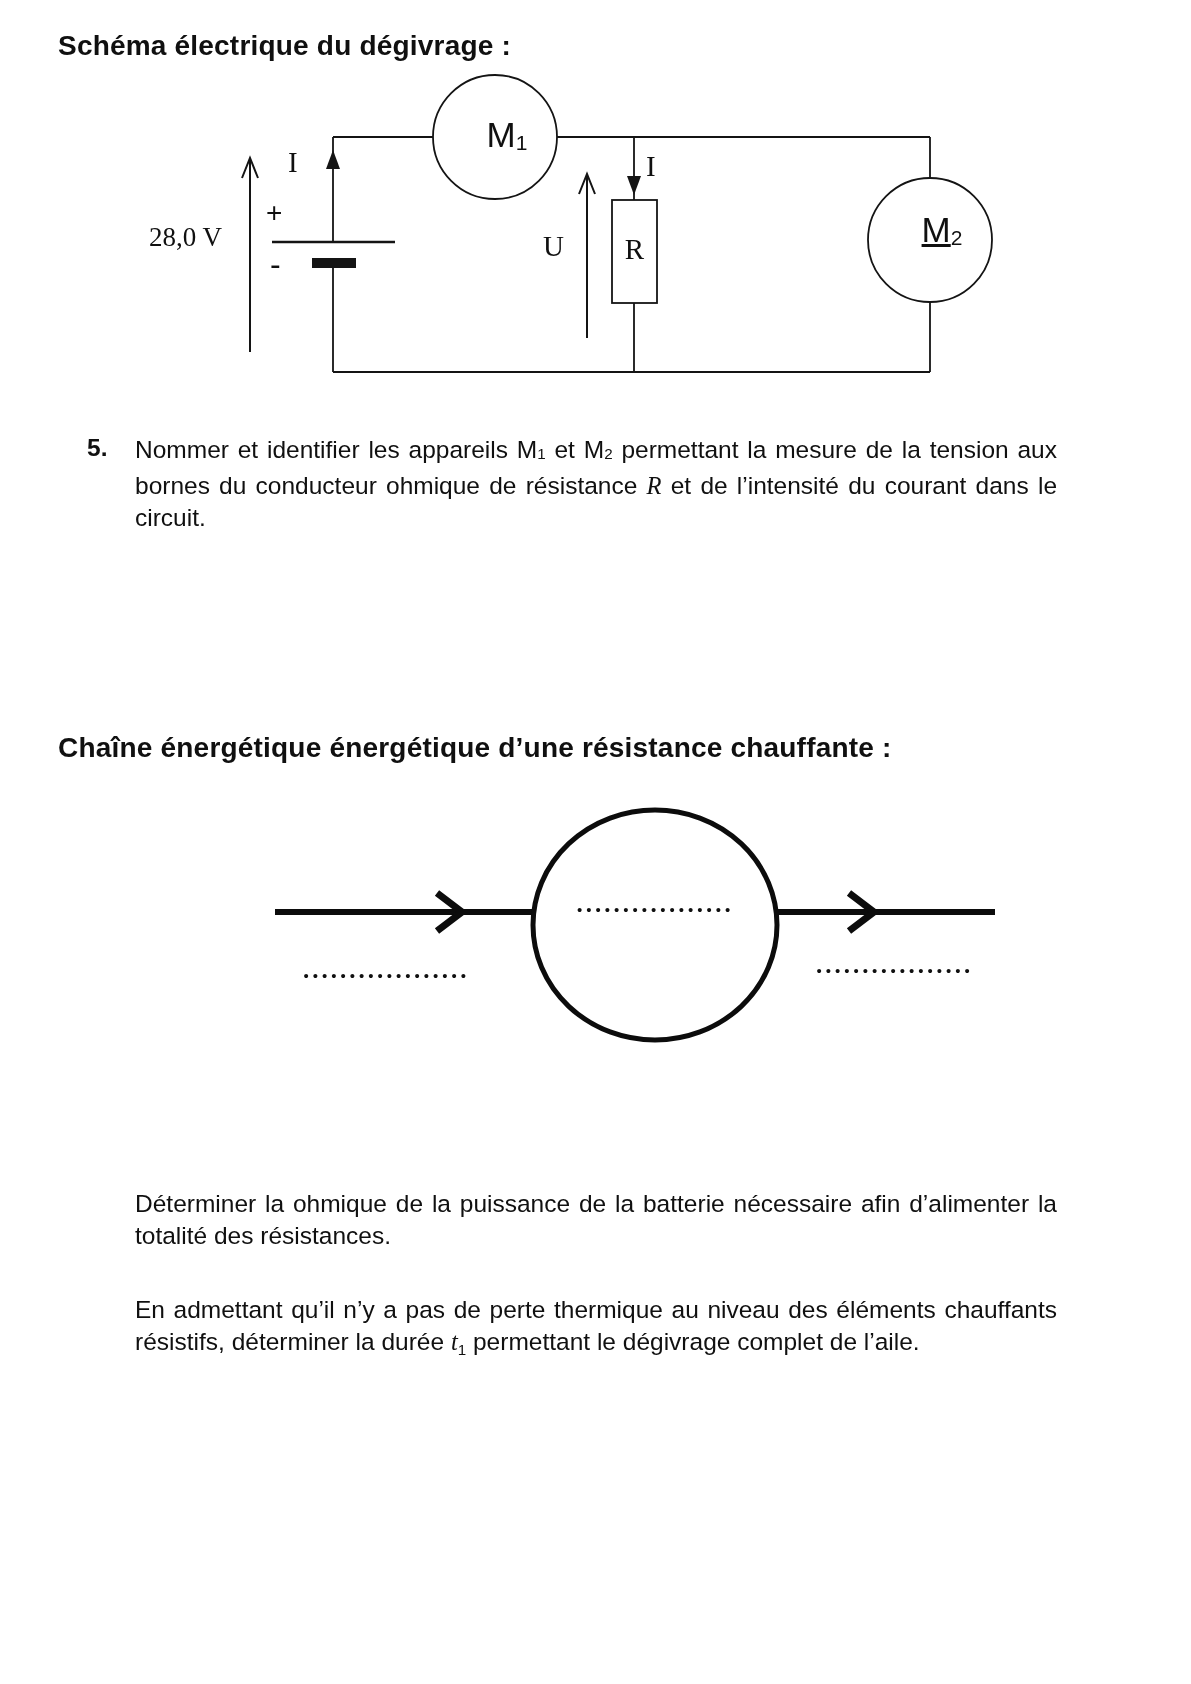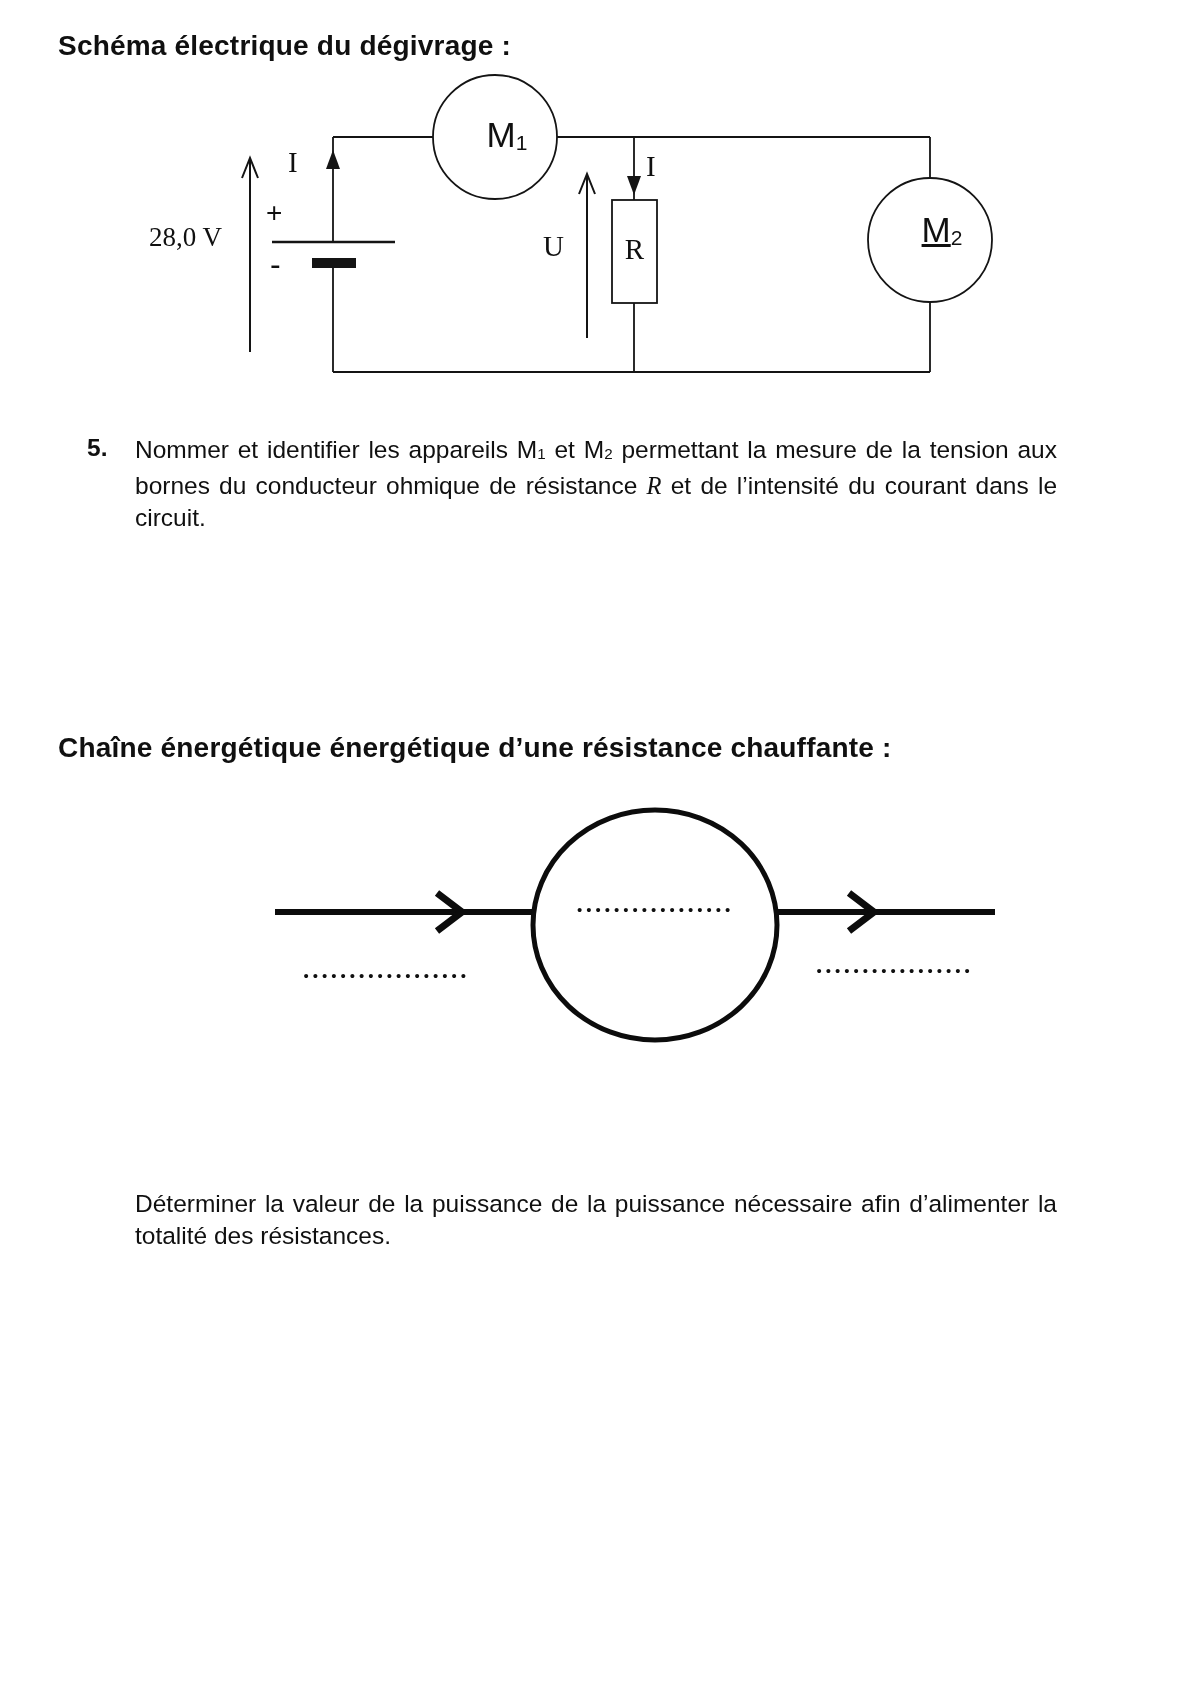--- a/index.html
+++ b/index.html
@@ -71,16 +71,17 @@
   <div class="abs qnum" style="left:87px; top:434px;">5.</div>
   <div class="abs para" style="left:135px; top:434px;"><span>Nommer et identifier les appareils M</span><sub class="qsub">1</sub><span> et M</span><sub class="qsub">2</sub><span> permettant la mesure de la tension aux bornes du conducteur ohmique de résistance </span><span class="var">R</span><span> et de l’intensité du courant dans le circuit.</span></div>
 
   <div class="abs heading" style="left:58px; top:732px;">Chaîne énergétique énergétique d’une résistance chauffante :</div>
 
   <div class="abs dots" style="left:555px; top:890px; width:200px; text-align:center;">.................</div>
   <div class="abs dots" style="left:303px; top:956px;">..................</div>
   <div class="abs dots" style="left:816px; top:951px;">.................</div>
 
 
-  <div class="abs para" style="left:135px; top:1188px;">Déterminer la valeur de la puissance de la puissance nécessaire afin d’alimenter la totalité des résistances.</div>
+  <div class="abs para" style="left:135px; top:1188px;">Déterminer la ohmique de la puissance de la batterie nécessaire afin d’alimenter la totalité des résistances.</div>
 
+  <div class="abs para" style="left:135px; top:1294px;"><span>En admettant qu’il n’y a pas de perte thermique au niveau des éléments chauffants résistifs, déterminer la durée </span><span class="var">t</span><sub class="tsub">1</sub><span> permettant le dégivrage complet de l’aile.</span></div>
 
 </div>
 
 </body></html>

